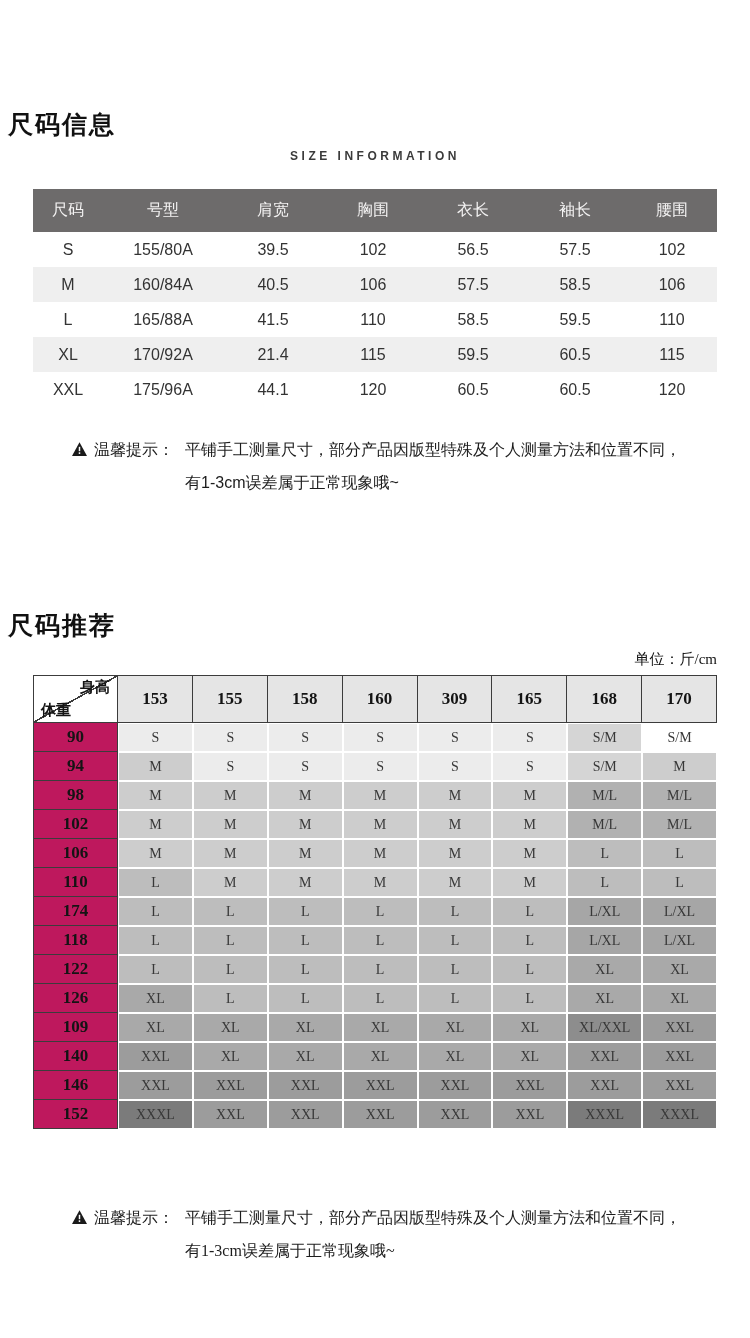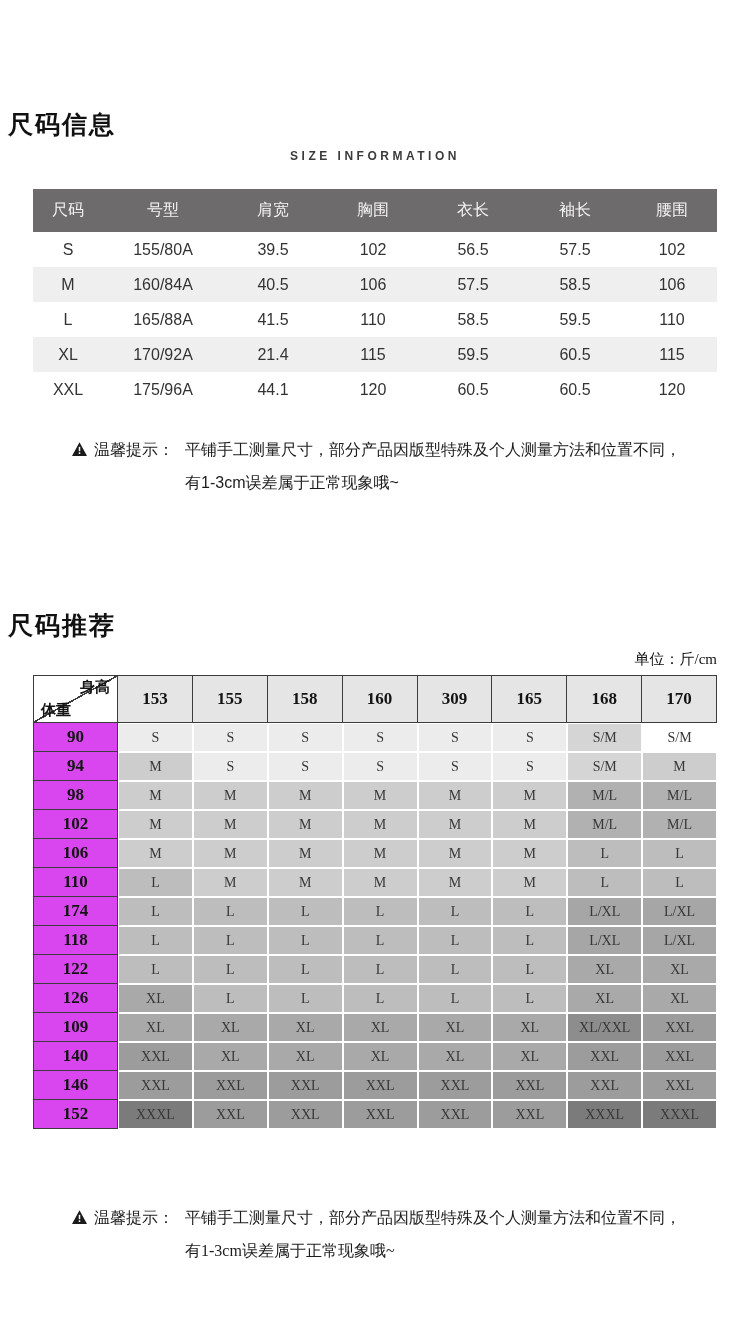--- a/index.html
+++ b/index.html
@@ -47,21 +47,21 @@
     border:1.5px solid var(--grid,#3c3c3c);
     background-image:linear-gradient(to bottom right,
       transparent calc(50% - 0.8px),
       var(--grid,#3c3c3c) calc(50% - 0.8px),
       var(--grid,#3c3c3c) calc(50% + 0.8px),
       transparent calc(50% + 0.8px));
   }
   .t2 .c-tr { position:absolute; top:2px; right:7px; font-size:15px; font-weight:700; color:#141414; }
   .t2 .c-bl { position:absolute; bottom:2px; left:7px; font-size:15px; font-weight:700; color:#141414; }
   .t2 th.wcell {
-    background:#d946ef; font-size:17px; font-weight:700; color:#141414; height:25px; text-align:center;
+    background:#be185d; font-size:17px; font-weight:700; color:#141414; height:25px; text-align:center;
     border-left:1.5px solid var(--grid,#3c3c3c);
     border-right:1.5px solid var(--grid,#3c3c3c);
     border-bottom:1.5px solid var(--grid,#3c3c3c);
   }
   .t2 td.scell {
     border:1px solid #fff; text-align:center; font-size:14px; color:#383838; height:25px; line-height:25px;
     overflow:hidden; white-space:nowrap;
   }
 </style>
 </head>

